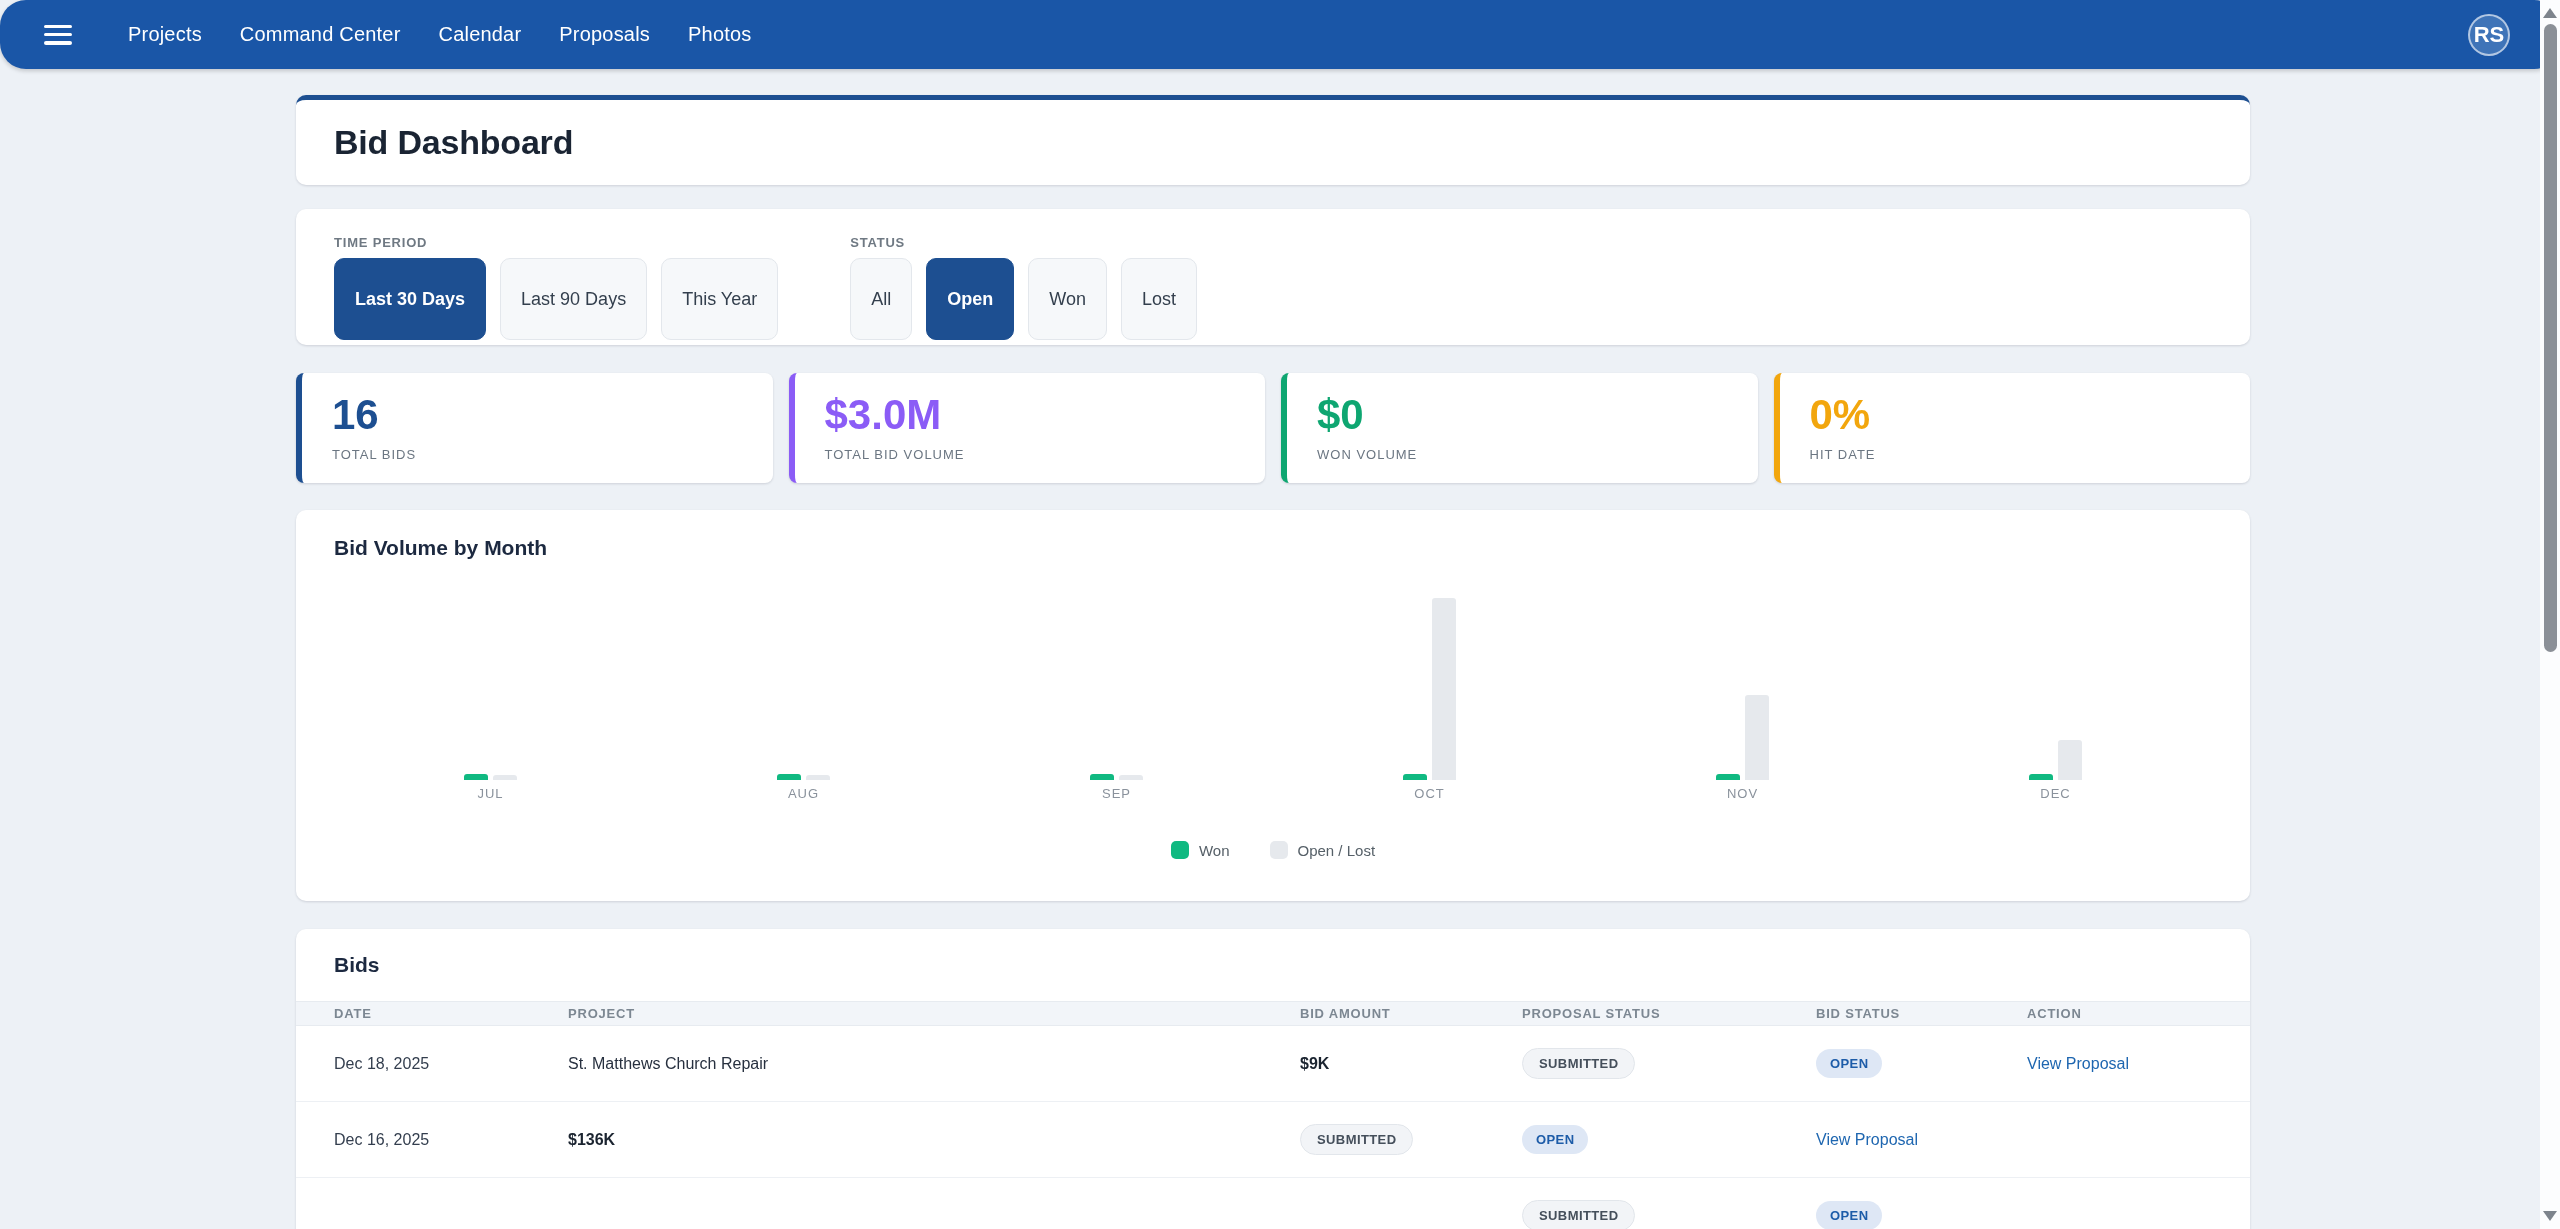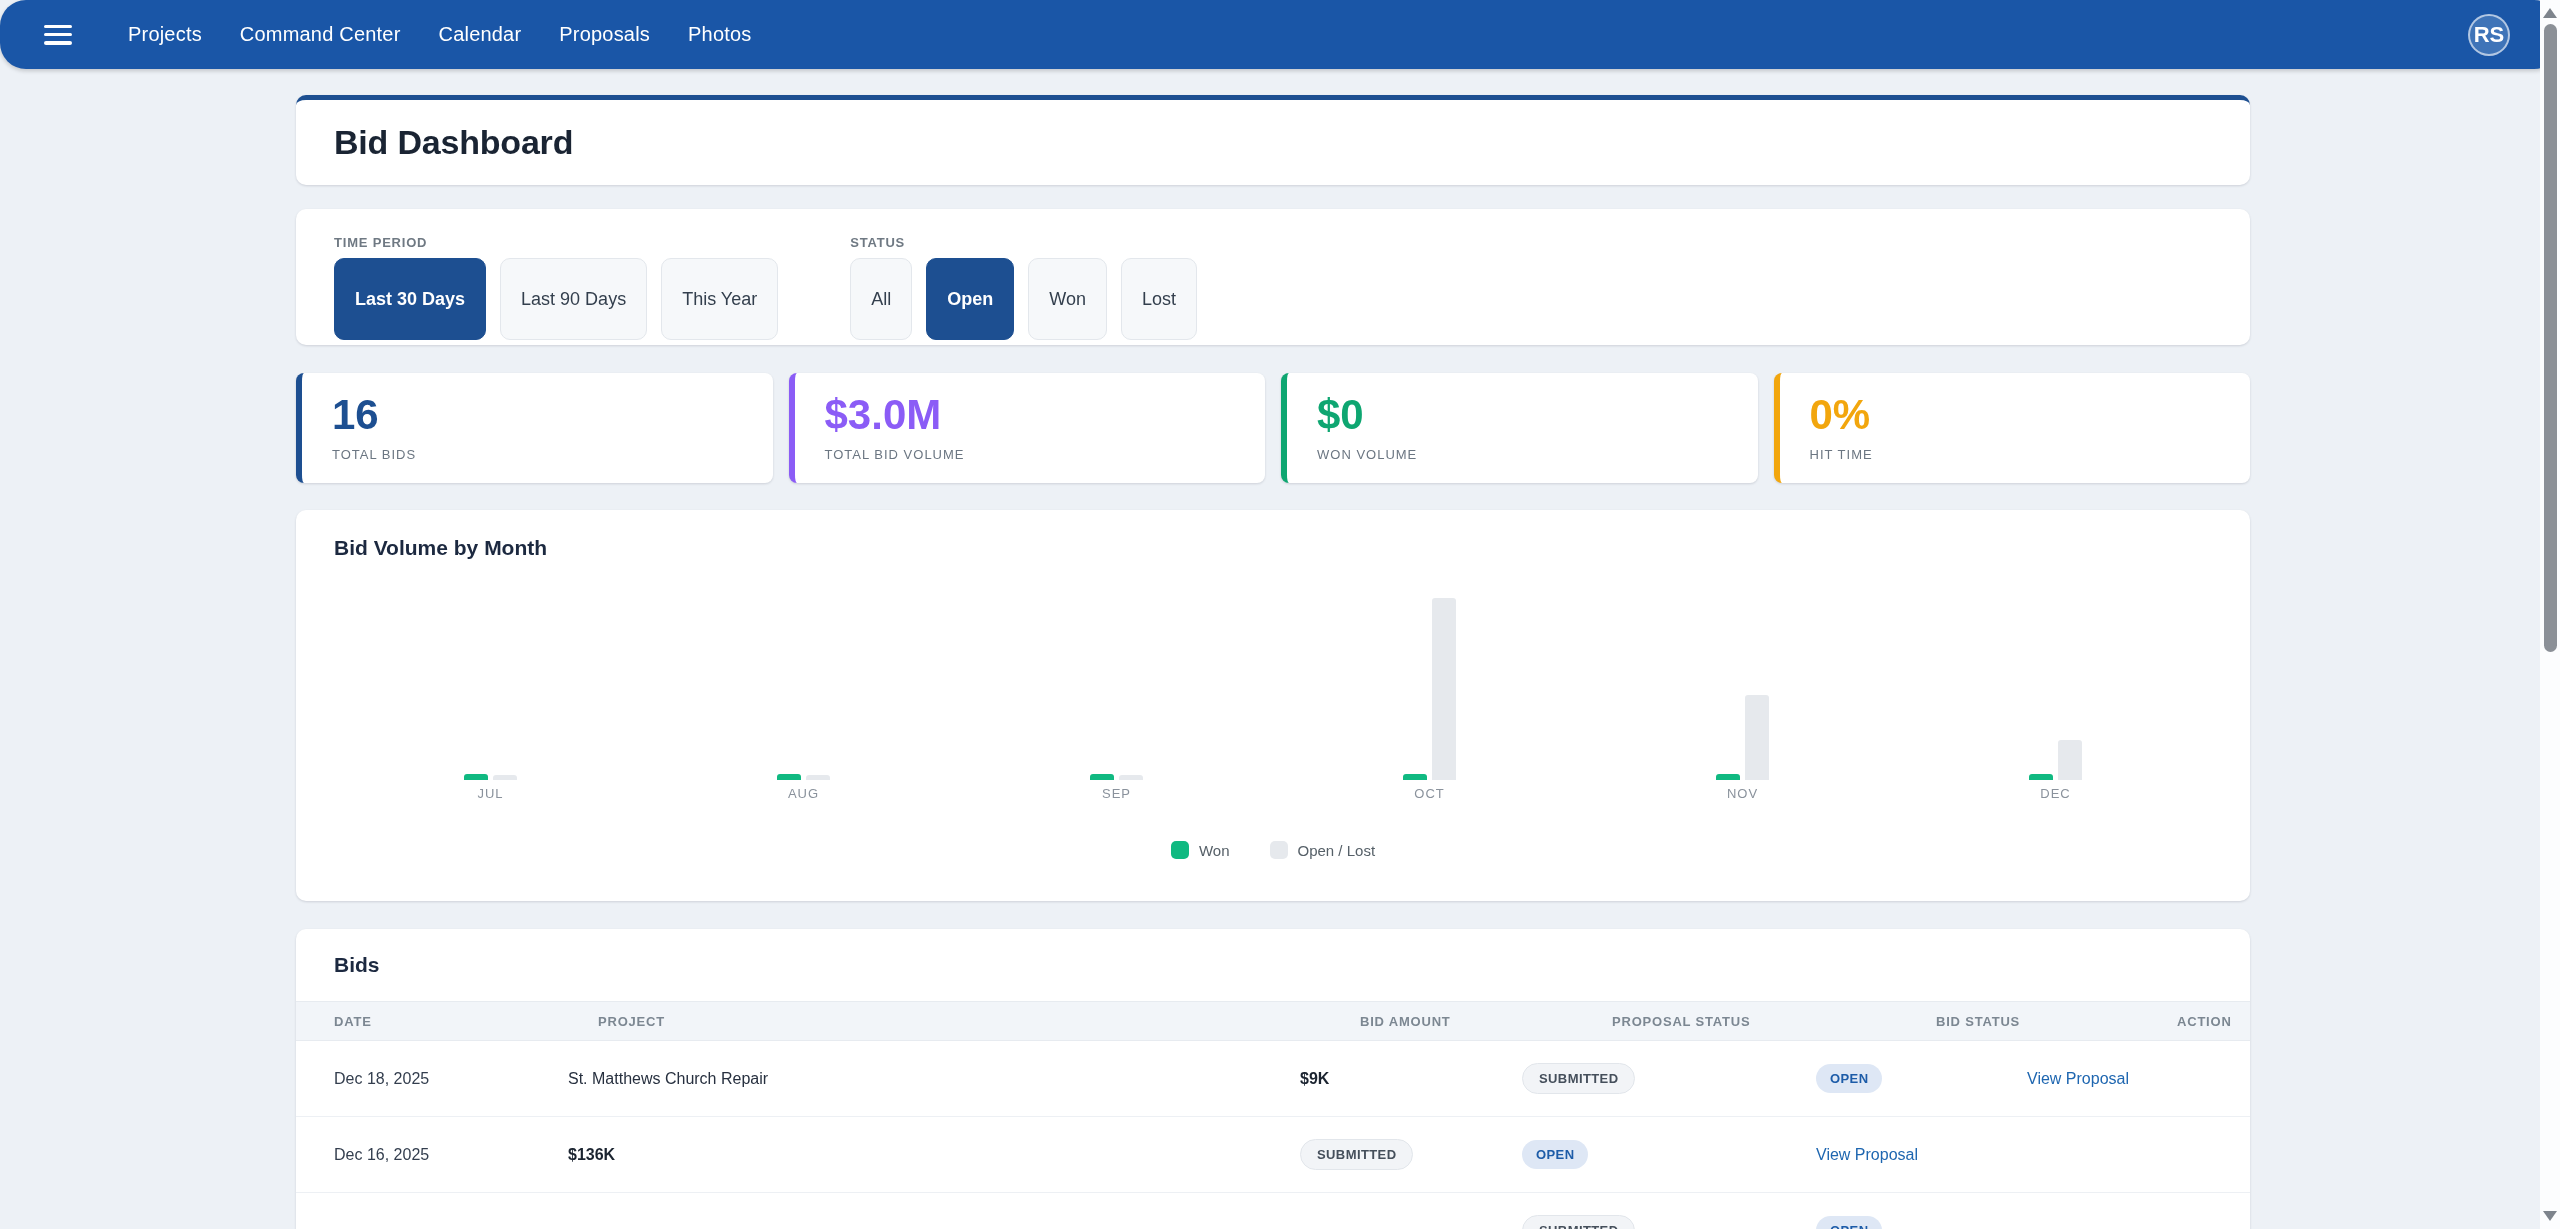--- a/index.html
+++ b/index.html
@@ -68,22 +68,22 @@
   .month { flex:1; text-align:center; font-size:13px; color:#8A929C; letter-spacing:1px; }
   .legend { margin-top:40px; display:flex; justify-content:center; gap:40px; align-items:center; }
   .legend-item { display:flex; align-items:center; gap:10px; font-size:15px; color:#566068; }
   .swatch { width:18px; height:18px; border-radius:5px; display:inline-block; }
 
   
   .table-card { margin-top:28px; padding-top:24px; overflow:hidden; }
   .table-title { font-size:21px; font-weight:600; color:#1C2940; padding-left:38px; }
   .thead, .trow { display:grid; grid-template-columns:234px 732px 222px 294px 211px 1fr; align-items:center; padding-left:38px; }
   .thead {
-    margin-top:24px; height:40px; background:#F2F5F9;
-    border-top:1px solid #E7EBF0; border-bottom:1px solid #E7EBF0;gap:30px;
+    margin-top:24px; height:25px; background:#F2F5F9;
+    border-top:1px solid #E7EBF0; border-bottom:1px solid #E7EBF0;
   }
   .thead div { font-size:13px; font-weight:600; color:#7C8792; letter-spacing:.8px; }
   .trow { height:76px; border-bottom:1px solid #EDF0F4; }
   .td-date { font-size:16px; color:#333E4E; }
   .td-project { font-size:16px; font-weight:500; color:#27303F; }
   .td-amount { font-size:16px; font-weight:700; color:#1B2430; }
   .pill {
     display:inline-flex; align-items:center; justify-content:center;
     font-size:13px; letter-spacing:.4px; border-radius:999px; padding:7px 16px;
   }
@@ -154,21 +154,21 @@
     <div class="stat-card" style="border-left-color: rgb(139, 92, 246);">
       <div class="stat-value" style="color: rgb(139, 92, 246);">$3.0M</div>
       <div class="stat-label">TOTAL BID VOLUME</div>
     </div>
     <div class="stat-card" style="border-left-color: rgb(14, 166, 113);">
       <div class="stat-value" style="color: rgb(14, 166, 113);">$0</div>
       <div class="stat-label">WON VOLUME</div>
     </div>
     <div class="stat-card" style="border-left-color: rgb(242, 166, 13);">
       <div class="stat-value" style="color: rgb(242, 166, 13);">0%</div>
-      <div class="stat-label">HIT TIME</div>
+      <div class="stat-label">HIT DATE</div>
     </div>
   </section>
 
   <section class="card chart-card">
     <div class="chart-title">Bid Volume by Month</div>
     <div class="plot">
       <div class="bar-group">
         <div class="bars">
             <div class="bar" style="height: 6px; background: rgb(16, 185, 129);"></div>
             <div class="bar" style="height: 5px; background: rgb(230, 233, 237);"></div>

